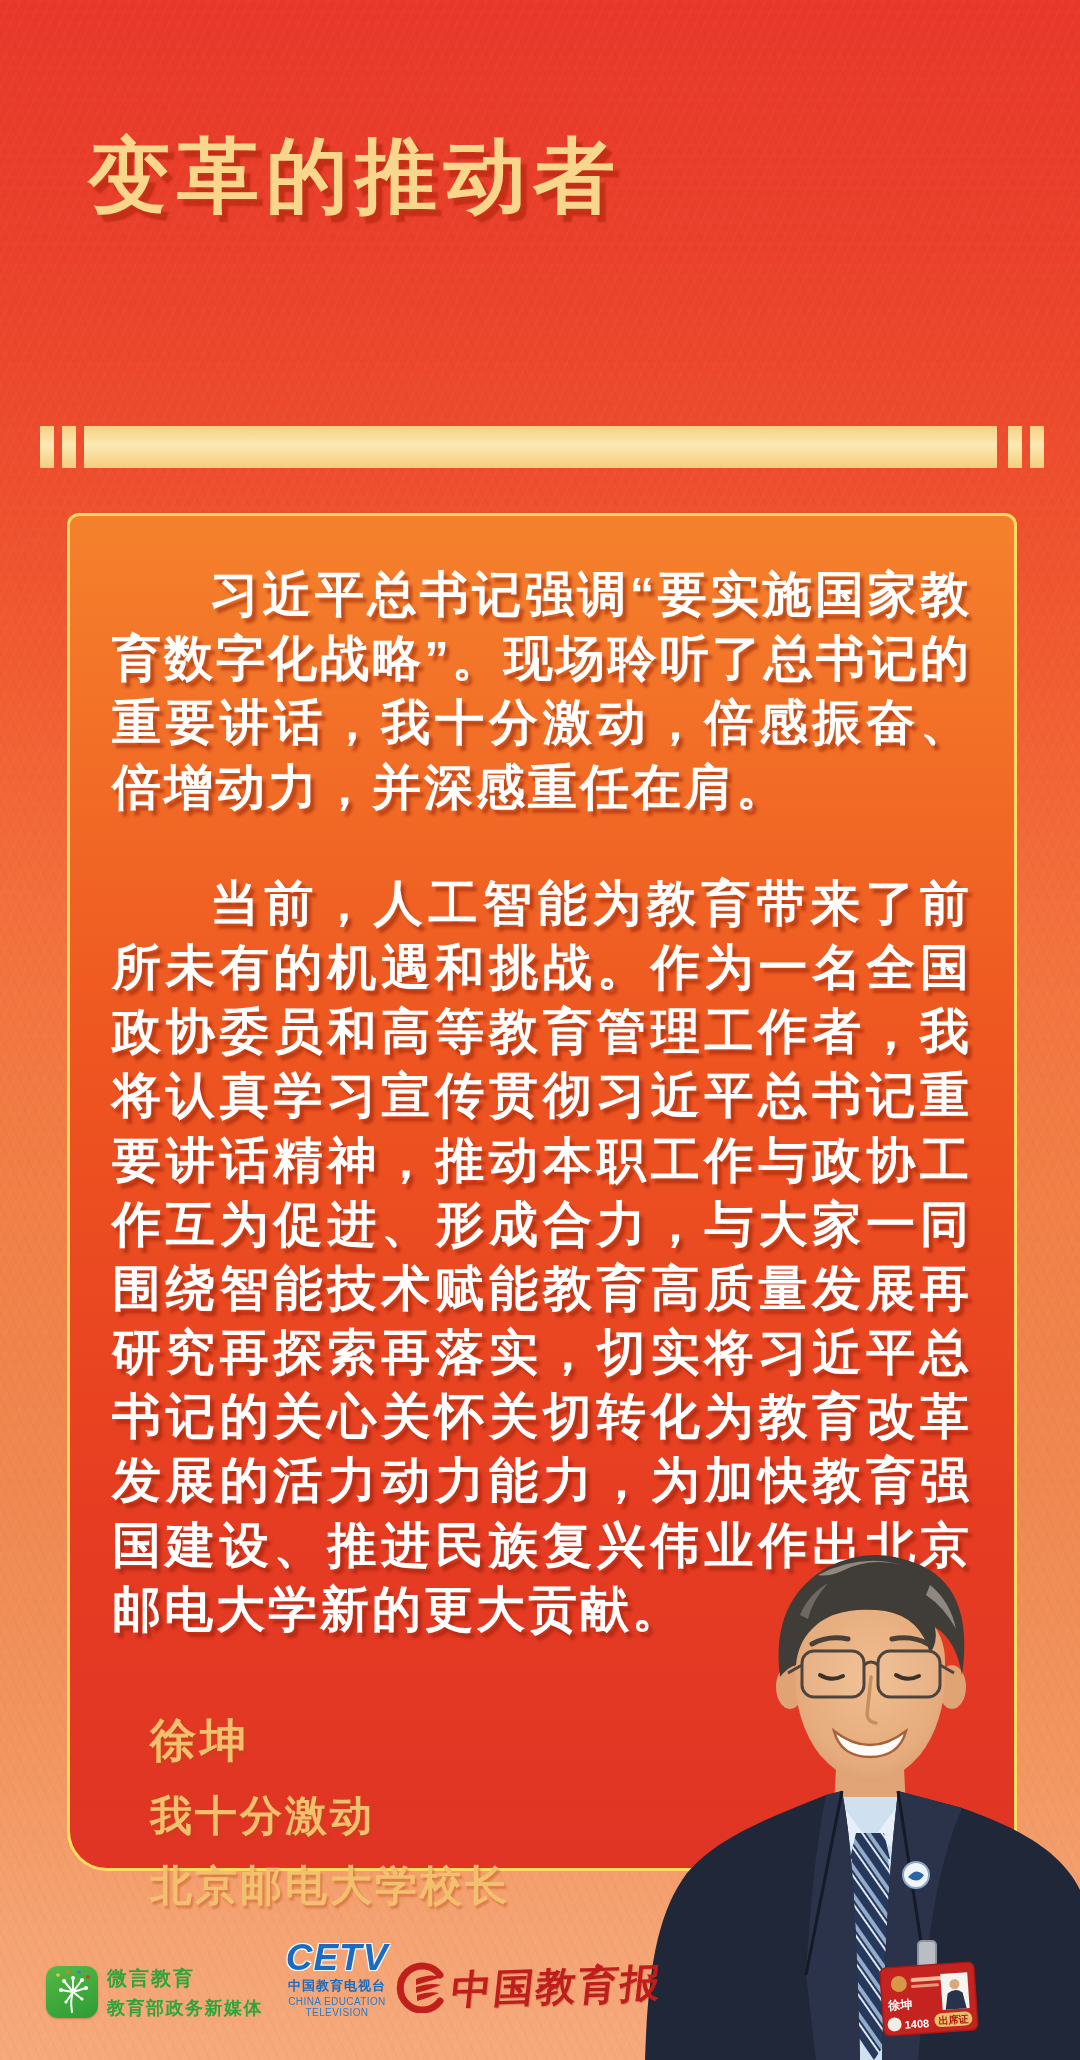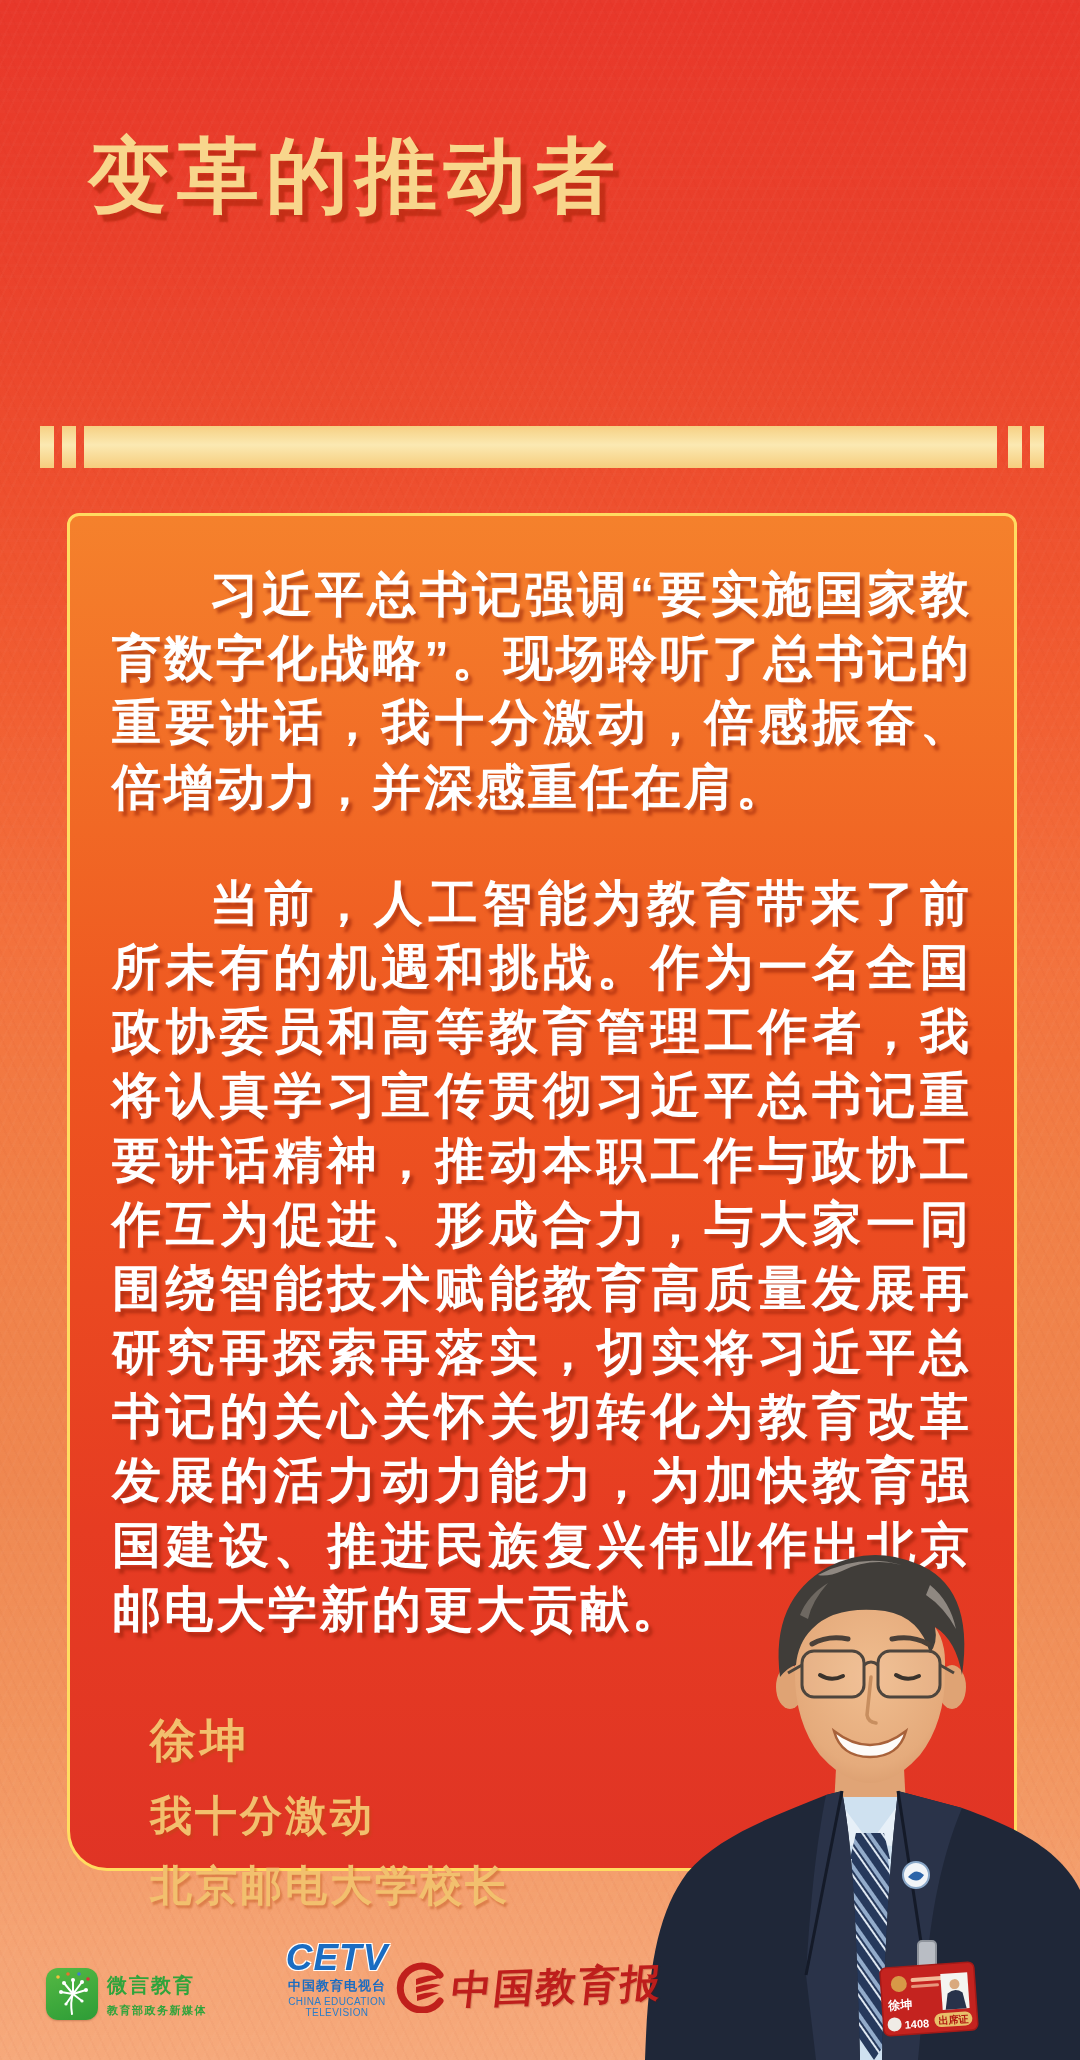--- a/index.html
+++ b/index.html
@@ -62,21 +62,21 @@
   .photo svg{display:block;width:450px;height:515px;}
   
   .logos{position:absolute;left:0;bottom:40px;width:1080px;height:62px;}
   .logo{position:absolute;bottom:0;}
   .logo-weiyan{left:46px;display:flex;align-items:center;}
   .wy-icon{width:52px;height:52px;border-radius:12px;display:block;
     background:linear-gradient(160deg,#55b944 0%,#2d9c36 100%);
     box-shadow:0 1px 2px rgba(90,20,0,.25);}
   .wy-text{margin-left:9px;}
   .wy-title{font-size:20px;font-weight:900;color:#2fa43b;letter-spacing:2px;line-height:30px;}
-  .wy-sub{font-size:11px;font-weight:700;color:#2fa43b;letter-spacing:1.5px;margin-top:3px;}
+  .wy-sub{font-size:18px;font-weight:700;color:#2fa43b;letter-spacing:1.5px;margin-top:3px;}
   .logo-cetv{left:256px;bottom:2px;text-align:center;width:120px;margin-left:21px;}
   .cetv-word{
     font-size:37px;font-weight:900;font-style:italic;color:#1a6cc2;letter-spacing:1px;line-height:34px;
     text-shadow:1px 1px 0 #fff,-1px -1px 0 #fff,1px -1px 0 #fff,-1px 1px 0 #fff;
   }
   .cetv-cn{font-size:13px;font-weight:900;color:#1a6cc2;letter-spacing:1px;margin-top:2px;}
   .cetv-en{font-size:10px;font-weight:400;color:#2a7cc8;letter-spacing:.4px;margin-top:1px;}
   .logo-ced{left:396px;bottom:6px;display:flex;align-items:center;}
   .ced-icon{width:52px;height:52px;display:block;}
   .ced-title{

